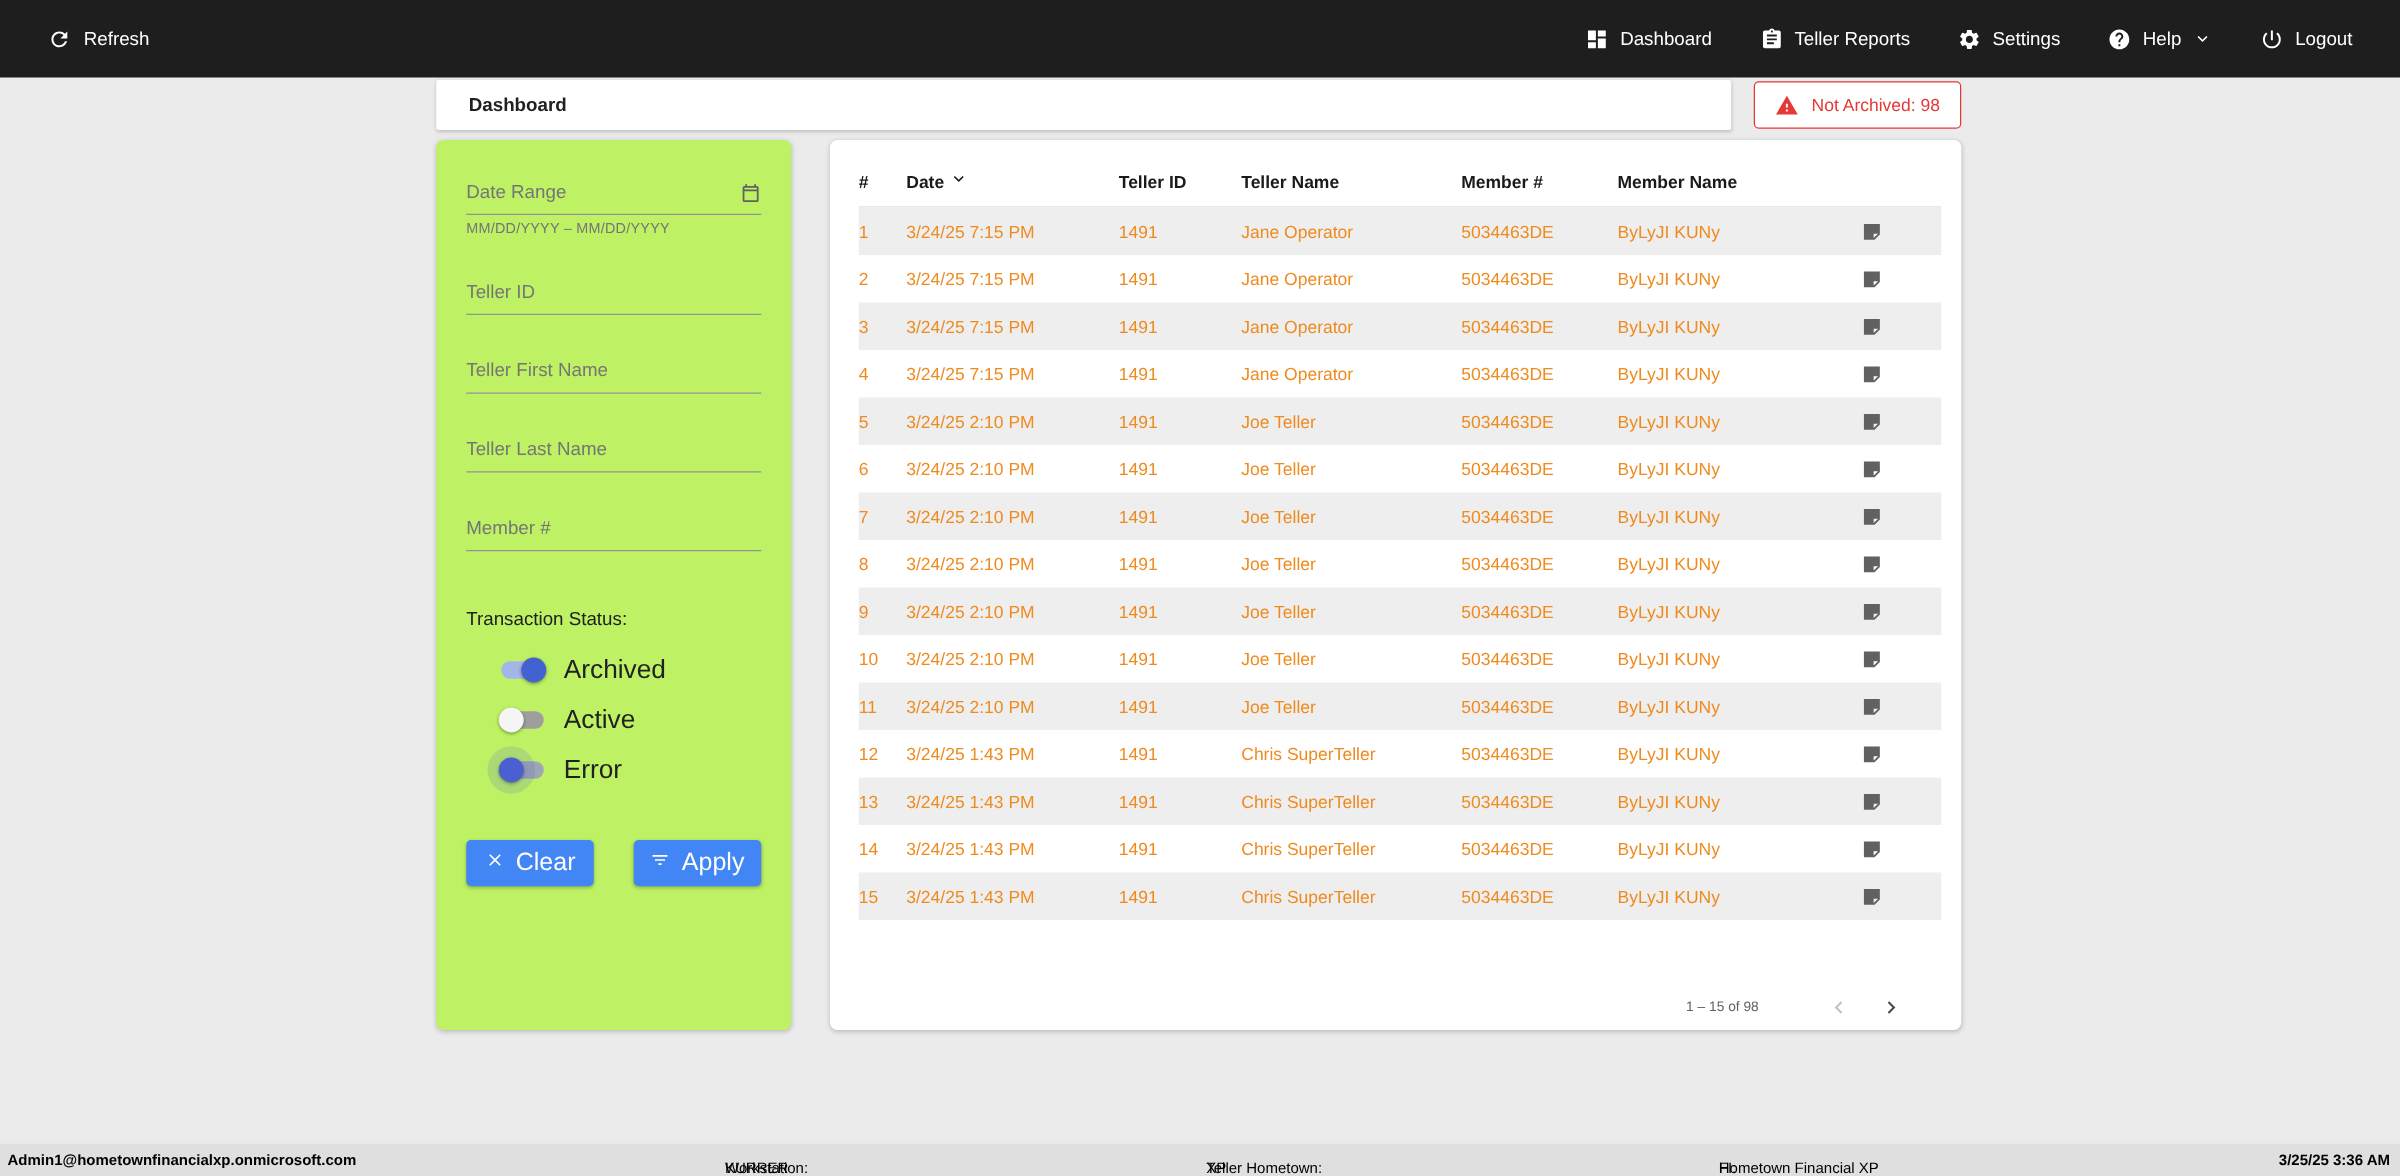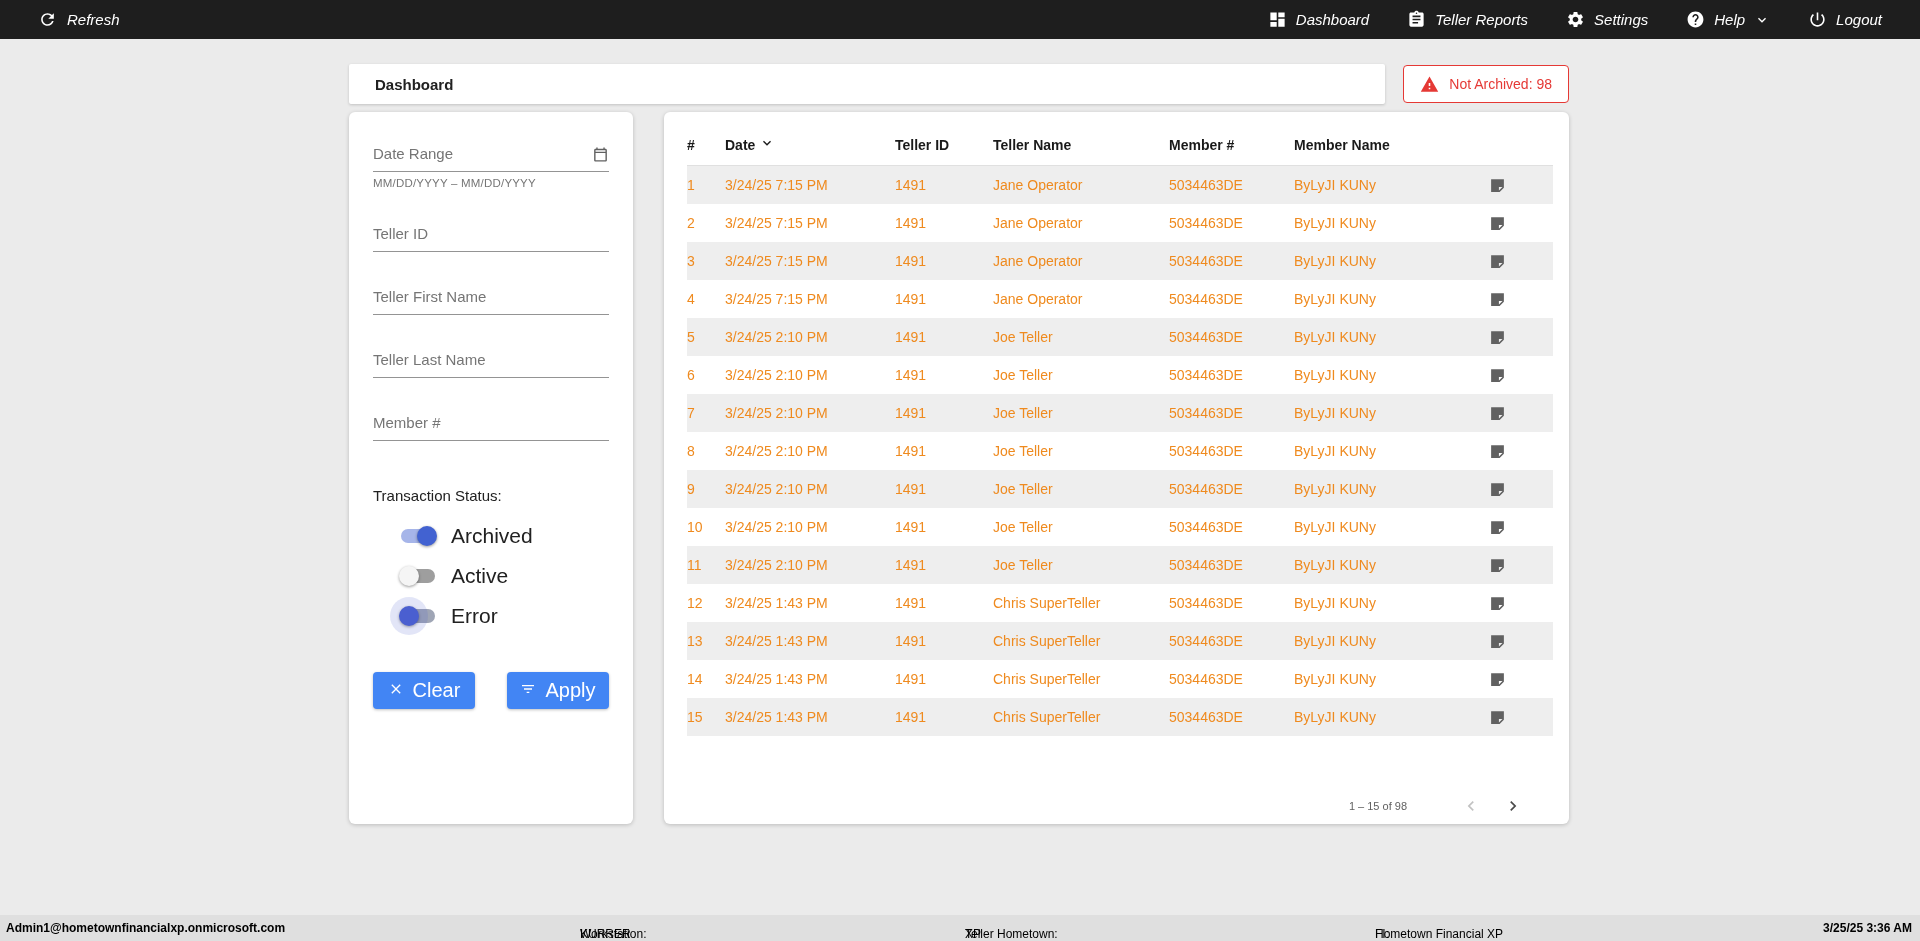--- a/index.html
+++ b/index.html
@@ -1,35 +1,35 @@
 <!DOCTYPE html>
 <html><head>
 <meta charset="utf-8">
 <style>
   * { margin:0; padding:0; box-sizing:border-box; }
   html,body { width:1920px; height:941px; overflow:hidden; }
   body { font-family:"Liberation Sans", sans-serif; background:#ebebeb; position:relative; }
 
   
-  .topbar { height:39px; background:#1e1e1e; display:flex; align-items:center; padding:0 38px; color:#fff;font-style:italic; }
+  .topbar { height:62px; background:#1e1e1e; display:flex; align-items:center; padding:0 38px; color:#fff; }
   .refresh { display:flex; align-items:center; gap:10px; font-size:15px; cursor:pointer; }
   .nav { margin-left:auto; display:flex; gap:38px; }
   .nav-item { display:flex; align-items:center; gap:9px; font-size:15px; cursor:pointer; }
   .icon-sm { width:19px; height:19px; display:block; }
   .chev { width:16px; height:16px; display:block; }
 
   
   .header-row { position:absolute; left:349px; top:64px; width:1220px; display:flex; align-items:center; gap:18px; }
   .title-bar { flex:1; background:#fff; height:40px; display:flex; align-items:center; padding:0 26px;
                font-weight:bold; font-size:15px; color:#212121; box-shadow:0 1px 3px rgba(0,0,0,0.18); border-radius:2px; }
   .badge { height:38px; background:#fff; border:1px solid #e53935; border-radius:4px; color:#e53935;
            display:flex; align-items:center; gap:10px; padding:0 16px; font-size:14px; cursor:pointer; }
 
   
-  .filter-card { position:absolute; left:349px; top:112px; width:284px; height:712px; background:#ffffff;
+  .filter-card { position:absolute; left:349px; top:112px; width:284px; height:712px; background:#bef264;
                  border-radius:6px; box-shadow:0 1px 4px rgba(0,0,0,0.2); padding:26px 24px; }
   .field { position:relative; margin-bottom:29px; }
   .field input { width:100%; border:none; border-bottom:1px solid #949494; font-size:15px; padding:7px 22px 9px 0;
                  background:transparent; outline:none; color:#212121; font-family:inherit; }
   .field input::placeholder { color:#757575; opacity:1; }
   .helper { font-size:11.5px; color:#757575; margin-top:5px; letter-spacing:.2px; }
   .cal-icon { position:absolute; right:0; top:8px; }
   .status-label { font-size:15px; color:#212121; margin:46px 0 20px; }
   .toggle-row { display:flex; align-items:center; gap:16px; margin-bottom:16px; padding-left:28px; cursor:pointer; }
   .toggle-row .tlabel { font-size:21px; color:#212121; }

